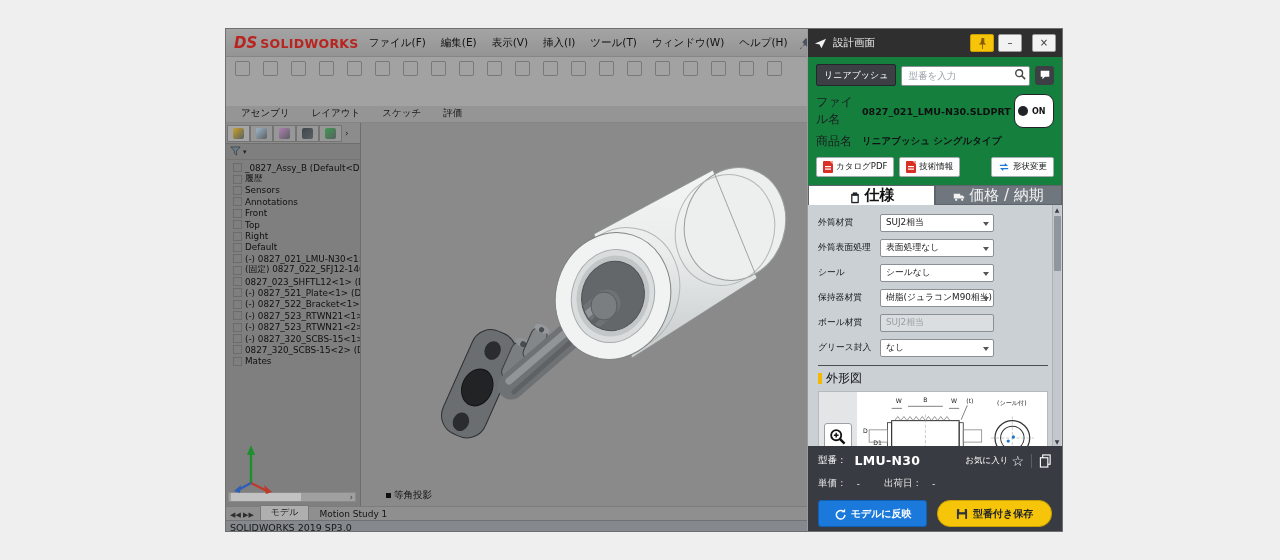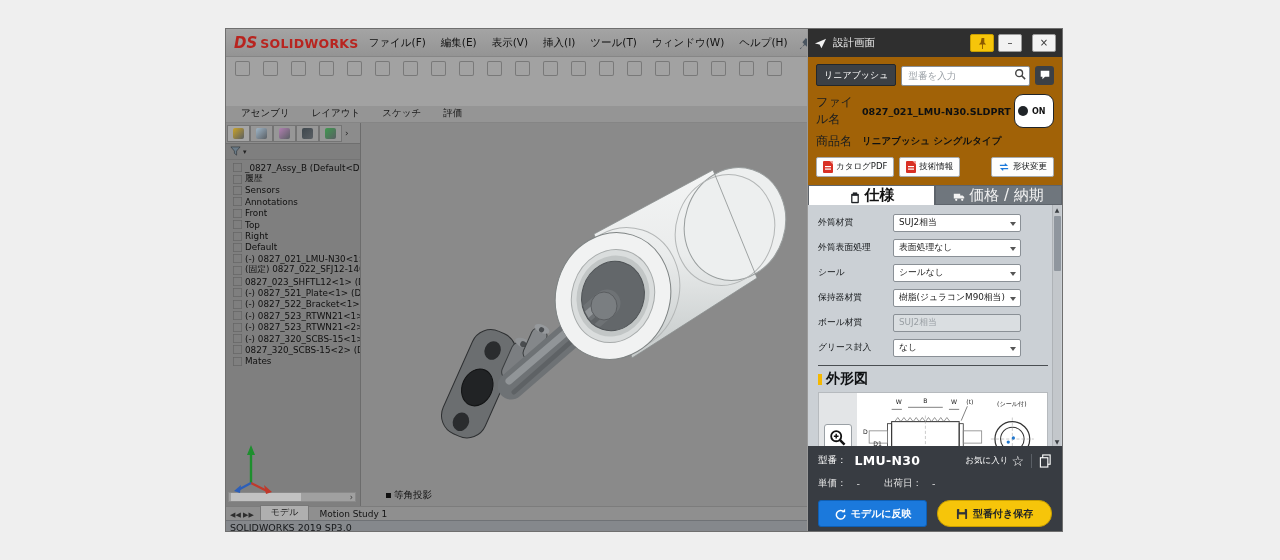--- a/index.html
+++ b/index.html
@@ -51,21 +51,21 @@
   .hscroll{position:absolute;left:2px;bottom:4px;width:128px;height:10px;background:#A0A0A0;border:1px solid #8A8A8A;display:flex;align-items:center;box-sizing:border-box;}
   .hthumb{width:70px;height:8px;background:#C2C2C2;margin-left:2px;}
   .harrow{margin-left:auto;font-size:8px;color:#333;padding-right:2px;}
   
   .doctabs{position:absolute;left:0;top:477px;width:100%;height:14px;background:#8F8F8F;display:flex;align-items:flex-end;border-top:1px solid #7C7C7C;box-sizing:border-box;}
   .navarrows{display:flex;align-items:center;gap:2px;padding:0 6px 1px 4px;font-size:7px;color:#2E2E2E;}
   .btab{font-size:9px;color:#141414;padding:0 10px 1px;white-space:nowrap;}
   .btab.active{background:#AFAFAF;border:1px solid #777;border-bottom:none;}
   .statusbar{position:absolute;left:0;top:491px;width:100%;height:13px;background:#85888C;border-top:1px solid #6F7276;font-size:9.5px;color:#16181A;display:flex;align-items:center;padding-left:4px;box-sizing:border-box;}
   
-  .panel{position:absolute;right:0;top:0;width:255px;height:504px;background:#a16207;z-index:10;border-left:1px solid #9A9A9A;box-sizing:border-box;display:flex;flex-direction:column;}
+  .panel{position:absolute;right:0;top:0;width:255px;height:504px;background:#15803d;z-index:10;border-left:1px solid #9A9A9A;box-sizing:border-box;display:flex;flex-direction:column;}
   .ptitle{height:28px;background:#2F2F2F;display:flex;align-items:center;padding:0 6px;flex:0 0 auto;}
   .ptitle .ttl{color:#F2F2F2;font-size:10.5px;margin-left:6px;}
   .pwin{display:flex;gap:4px;margin-left:auto;}
   .pwbtn{width:22px;height:16px;background:#F2F2F2;border:1px solid #9B9B9B;border-radius:2px;display:flex;align-items:center;justify-content:center;font-size:10px;color:#333;line-height:1;}
   .pwbtn.close{margin-left:6px;}
   .pupper{padding:7px 8px 0 8px;flex:0 0 auto;}
   .srow{display:flex;align-items:center;gap:5px;}
   .msbtn{background:#3C4045;color:#fff;font-size:9px;height:20px;padding:0 7px;border-radius:2px;display:flex;align-items:center;border:1px solid #23272B;white-space:nowrap;}
   .sbox{position:relative;flex:1;}
   .sbox input{width:100%;height:20px;border:1px solid #8A9096;border-radius:2px;box-sizing:border-box;font-size:9.5px;padding:0 18px 0 6px;color:#333;background:#fff;font-family:inherit;}
@@ -79,30 +79,30 @@
   .knob{width:10px;height:10px;border-radius:50%;background:#1F2327;}
   .tgtext{font-size:8px;font-weight:bold;color:#111;}
   .dbrow{display:flex;align-items:center;margin-top:7px;gap:5px;justify-content:space-between;}
   .docbtn{height:18px;border:1px solid #A6ABB0;background:#FDFDFD;border-radius:2px;display:flex;align-items:center;gap:3px;font-size:8.5px;color:#16181A;padding:0 6px;white-space:nowrap;}
   .shapebtn{margin-left:auto;height:18px;border:1px solid #A6ABB0;background:#FDFDFD;border-radius:2px;display:flex;align-items:center;gap:3px;font-size:8.5px;color:#16181A;padding:0 6px;white-space:nowrap;}
   .ptabs{display:flex;margin-top:8px;flex:0 0 auto;}
   .ptab{flex:1;height:20px;display:flex;align-items:center;justify-content:center;gap:4px;font-size:15px;background:#6F767D;color:#F2F2F2;border:1px solid #5E646B;box-sizing:border-box;}
   .ptab.active{background:#FFFFFF;color:#111;font-weight:bold;border-bottom:none;}
   .ptic{width:12px;height:12px;display:inline-block;}
   .pcontent{position:relative;flex:1;background:#CBD0D5;padding:5px 14px 0 10px;overflow:hidden;}
-  .specrow{display:flex;align-items:center;height:25px;gap:13px;}
+  .specrow{display:flex;align-items:center;height:25px;}
   .speclabel{width:62px;font-size:8.8px;color:#15181B;flex:0 0 auto;}
-  .fctrl{position:relative;width:128px;height:18px;background:#fff;border:1px solid #8A9096;border-radius:2px;font-size:8.8px;color:#222;display:flex;align-items:center;padding:0 14px 0 5px;box-sizing:border-box;white-space:nowrap;overflow:hidden;}
+  .fctrl{position:relative;width:114px;height:18px;background:#fff;border:1px solid #8A9096;border-radius:2px;font-size:8.8px;color:#222;display:flex;align-items:center;padding:0 14px 0 5px;box-sizing:border-box;white-space:nowrap;overflow:hidden;}
   .fctrl::after{content:"";position:absolute;right:4px;top:7px;border-left:3.5px solid transparent;border-right:3.5px solid transparent;border-top:4px solid #555;}
   .fctrl.dis{background:#DADEE1;color:#999FA4;}
   .fctrl.dis::after{display:none;}
   .specdivider{height:1px;background:#4A4E52;margin:5px 0 4px;}
   .secthead{display:flex;align-items:center;gap:4px;margin:2px 0 4px;}
   .sectbar{width:4px;height:11px;background:#F5B800;}
-  .secttext{font-size:14px;font-weight:bold;color:#0F1113;}
+  .secttext{font-size:12px;font-weight:normal;color:#0F1113;}
   .drawbox{display:flex;height:90px;border:1px solid #B6BABE;background:#fff;}
   .drawleft{width:38px;background:#E3E5E7;display:flex;align-items:center;justify-content:center;}
   .zoombtn{width:26px;height:26px;background:#fff;border:1px solid #9AA0A5;border-radius:3px;display:flex;align-items:center;justify-content:center;}
   .drawmain{flex:1;position:relative;}
   .pscroll{position:absolute;right:1px;top:0;bottom:0;width:9px;background:#C3C7CB;border-left:1px solid #AEB2B6;display:flex;flex-direction:column;align-items:center;box-sizing:border-box;}
   .psarrow{font-size:6px;color:#3A3E42;line-height:9px;}
   .psthumb{width:7px;height:55px;background:#8F969E;margin-top:2px;border-radius:1px;}
   .psarrow.down{margin-top:auto;}
   .pfooter{flex:0 0 auto;height:87px;background:#383C42;padding:7px 10px 0;box-sizing:border-box;}
   .pfrow1{display:flex;align-items:center;color:#fff;}

